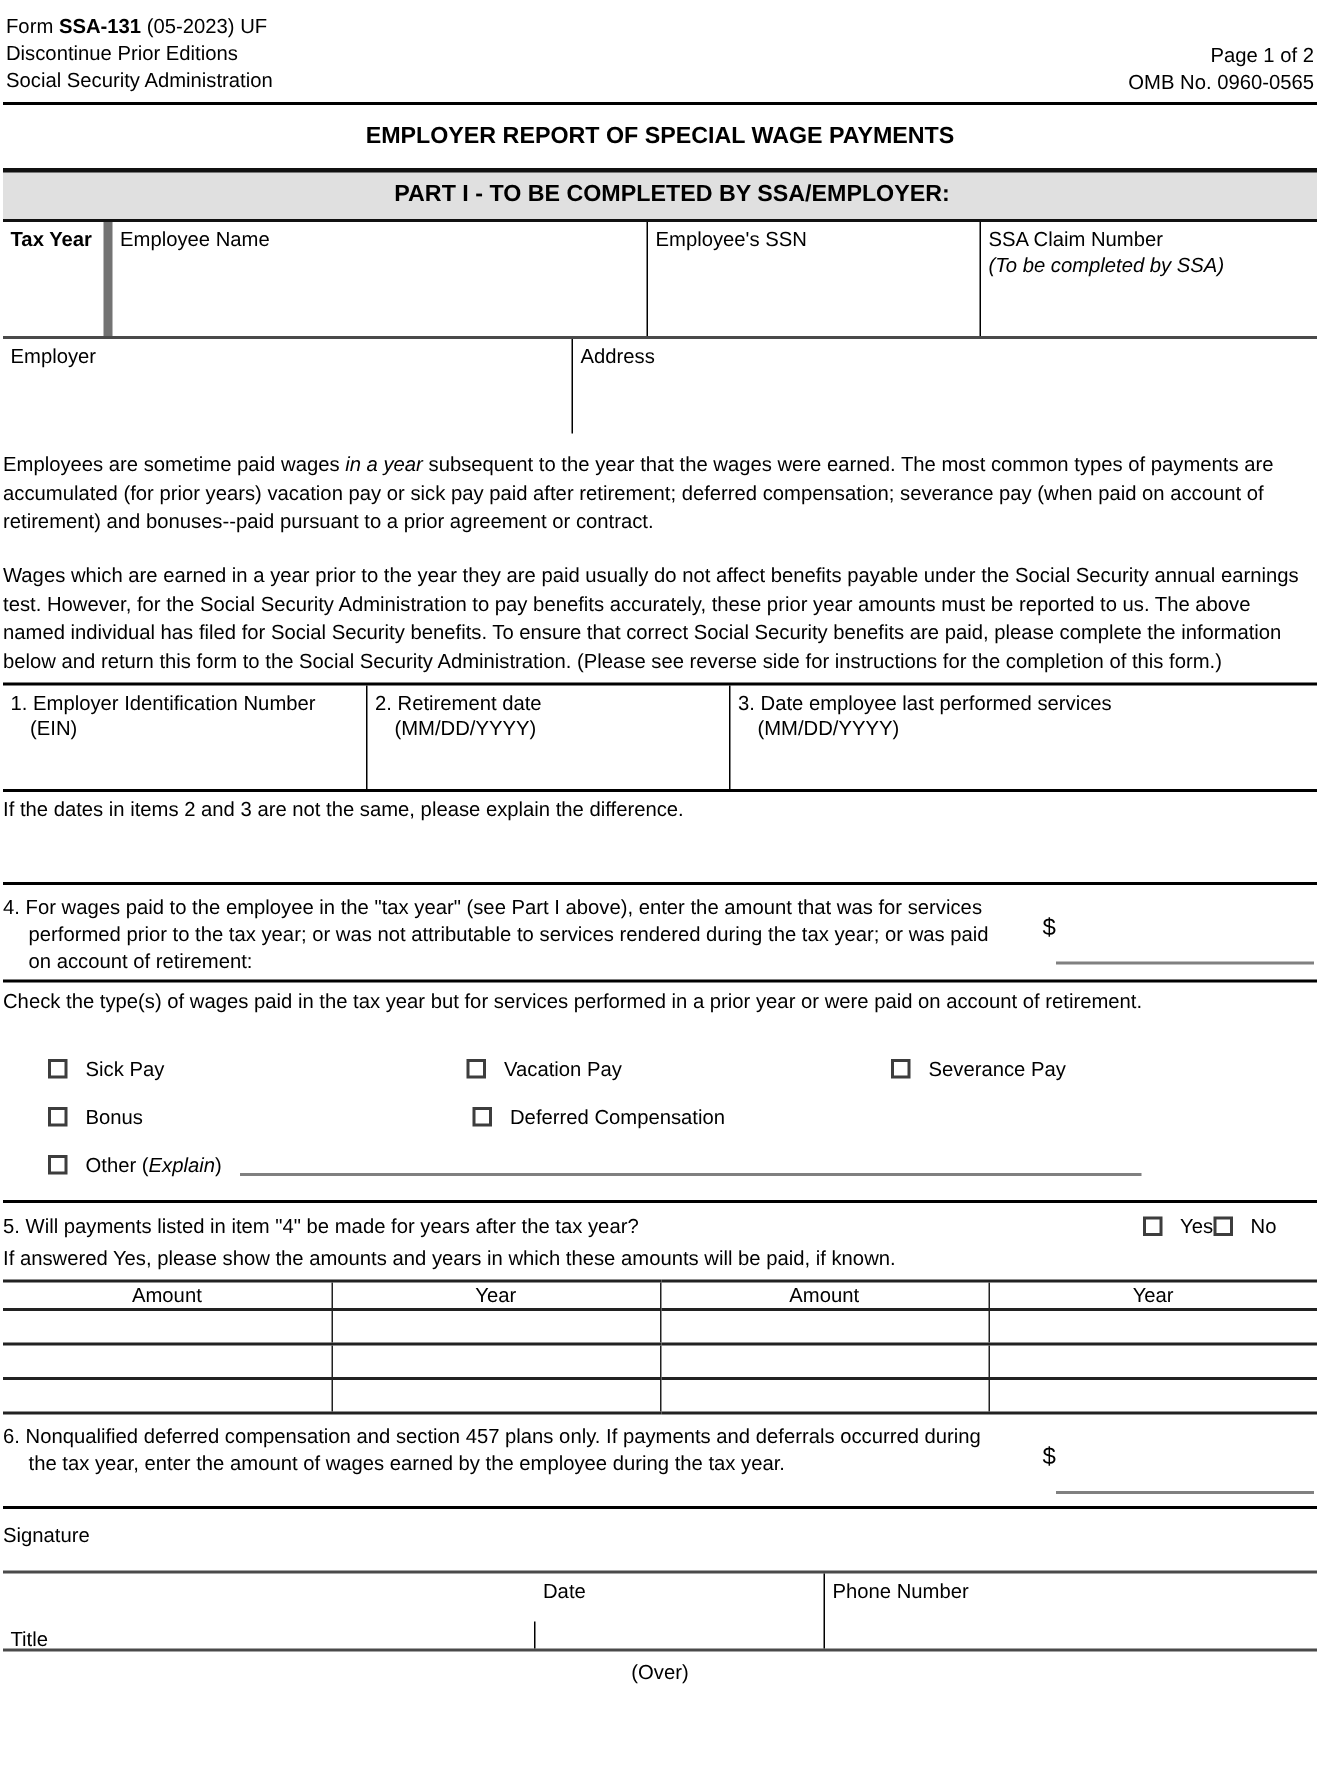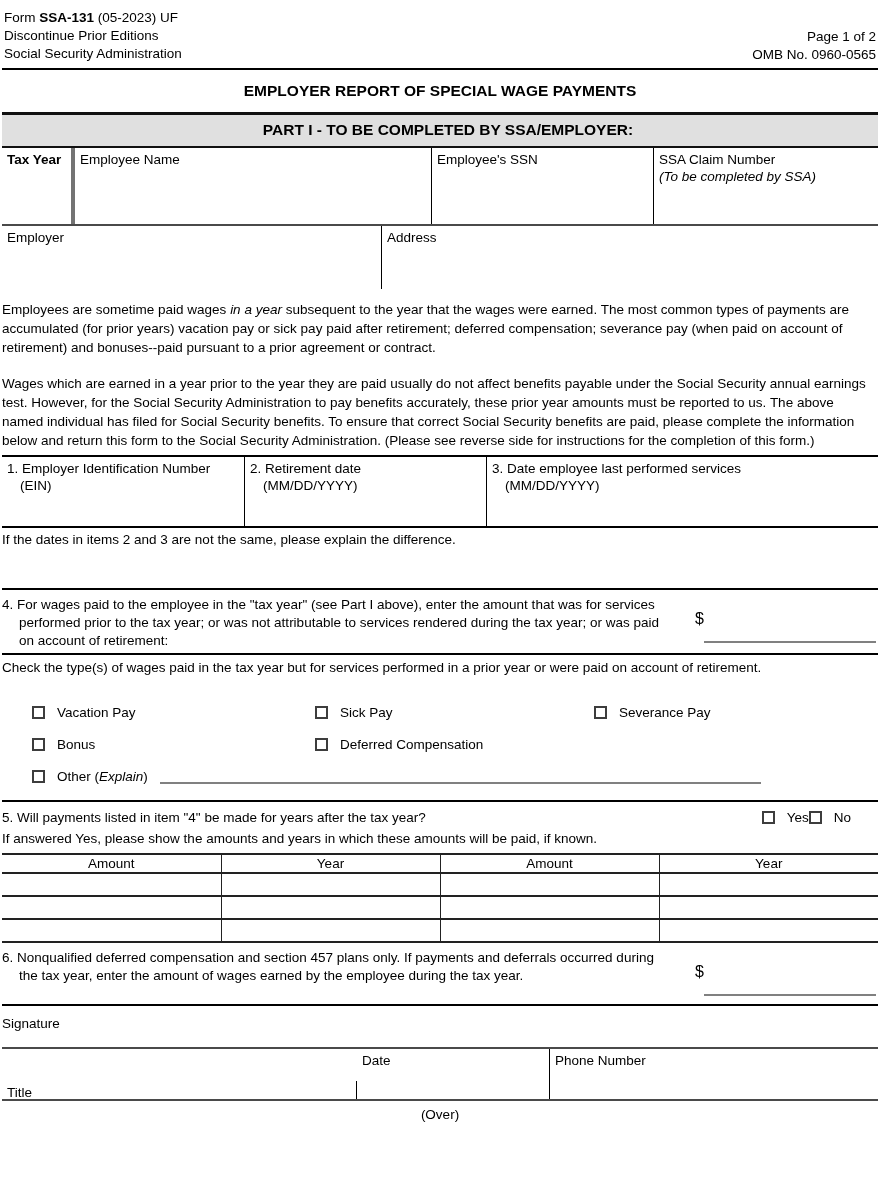--- a/index.html
+++ b/index.html
@@ -14,21 +14,21 @@
   .form-title { text-align: center; font-weight: bold; font-size: 15.5px; margin-top: 12px; height: 18px; }
 
   
   .band { margin-top: 12px; background: #e0e0e0; border-top: 3px solid #111; border-bottom: 2px solid #111; text-align: center; font-weight: bold; font-size: 15.5px; padding: 6px 0 7px 16px; }
   .band2 { border-top: 3px solid #4a4a4a; border-bottom: 3px solid #4a4a4a; }
 
   
   .p1-row1 { display: flex; height: 78px; border-bottom: 2px solid #4a4a4a; }
   .p1-row2 { display: flex; height: 63px; }
   .cell { padding: 3px 5px; font-size: 13.5px; line-height: 17px; }
-  .c-taxyear { width: 73px; border-right: 4px solid #737373; font-weight: bold; }
+  .c-taxyear { width: 73px; border-right: 6px solid #737373; font-weight: bold; }
   .c-name { width: 357px; border-right: 1px solid #000; }
   .c-ssn { width: 222px; border-right: 1px solid #000; }
   .c-claim { flex: 1; }
   .c-employer { width: 380px; border-right: 1px solid #000; }
   .c-address { flex: 1; }
   .italic { font-style: italic; }
 
   .para { font-size: 13.5px; line-height: 19px; margin-top: 11px; }
   .para + .para { margin-top: 17px; }
 
@@ -149,27 +149,27 @@
       <span class="amt-dollar">$</span>
       <div class="amt-line"></div>
     </div>
   </div>
 
   <hr class="rule-thin">
 
   <div class="check-note">Check the type(s) of wages paid in the tax year but for services performed in a prior year or were paid on account of retirement.</div>
 
   <div class="cb-row first">
+    <div class="cb-group g2">
+      <div class="cb"></div>
+      <span class="cb-label">Sick Pay</span>
+    </div>
     <div class="cb-group g1">
       <div class="cb"></div>
       <span class="cb-label">Vacation Pay</span>
-    </div>
-    <div class="cb-group g2">
-      <div class="cb"></div>
-      <span class="cb-label">Sick Pay</span>
     </div>
     <div class="cb-group">
       <div class="cb"></div>
       <span class="cb-label">Severance Pay</span>
     </div>
   </div>
 
   <div class="cb-row">
     <div class="cb-group g1">
       <div class="cb"></div>

